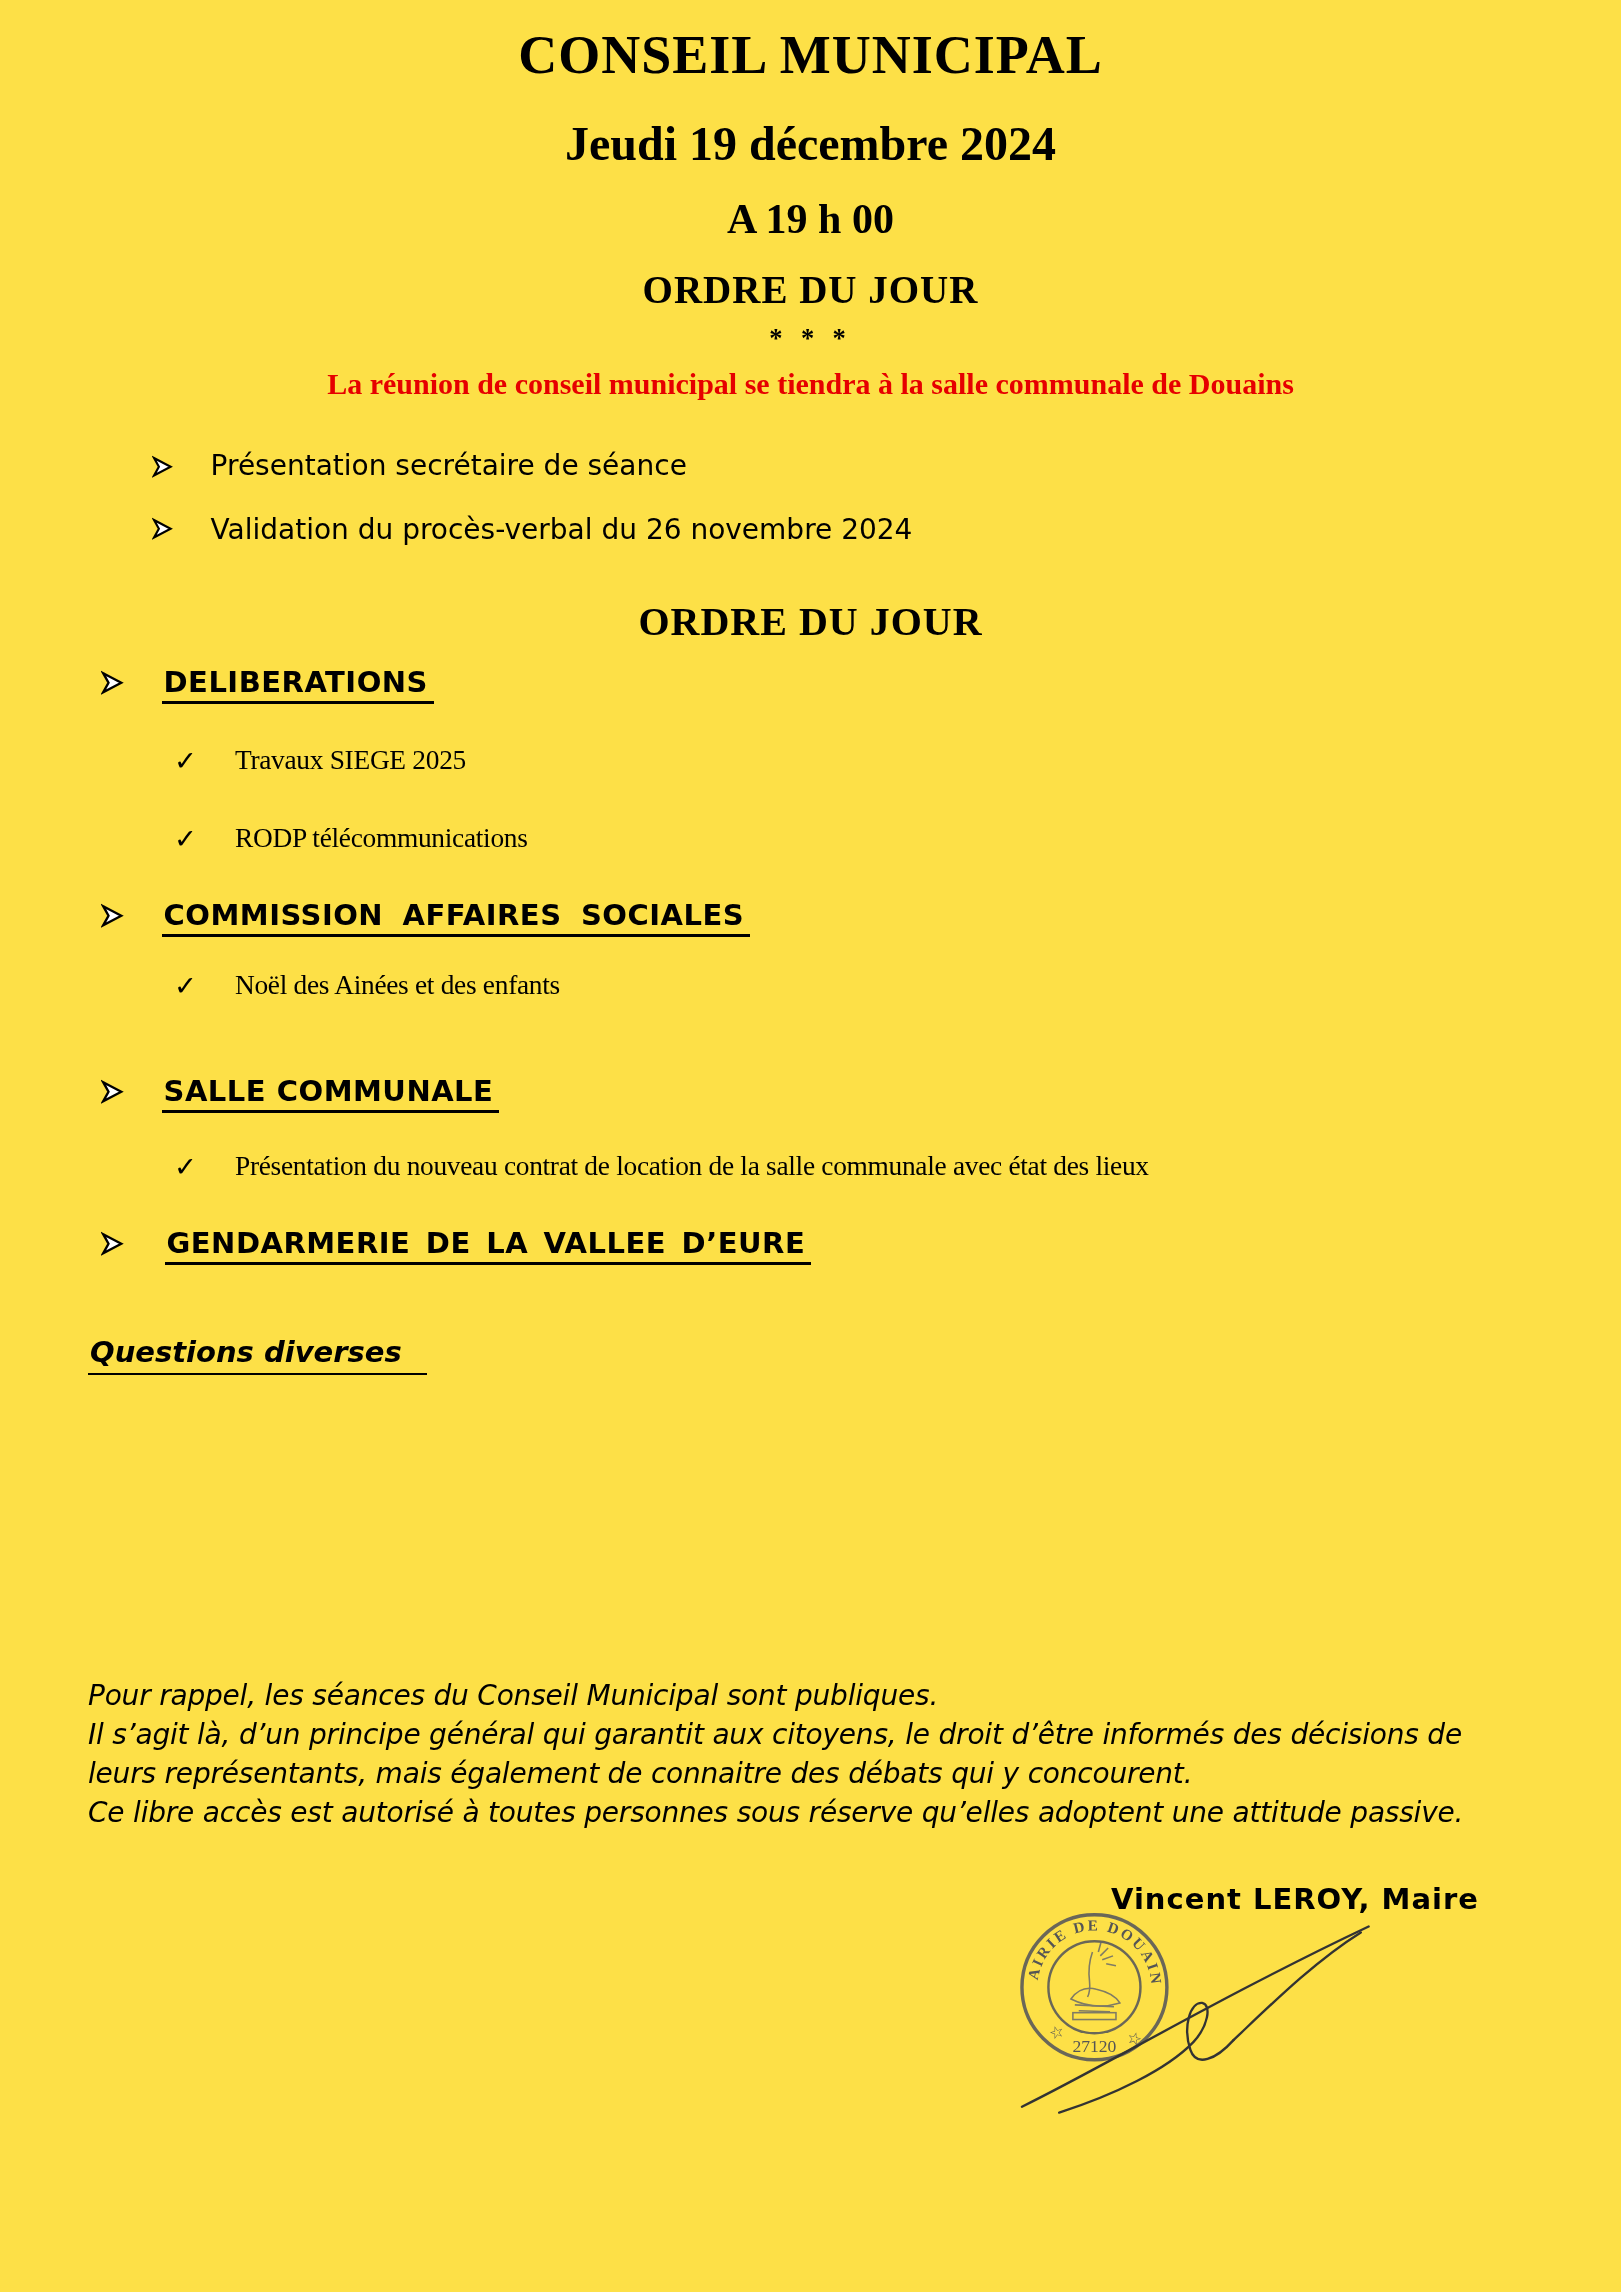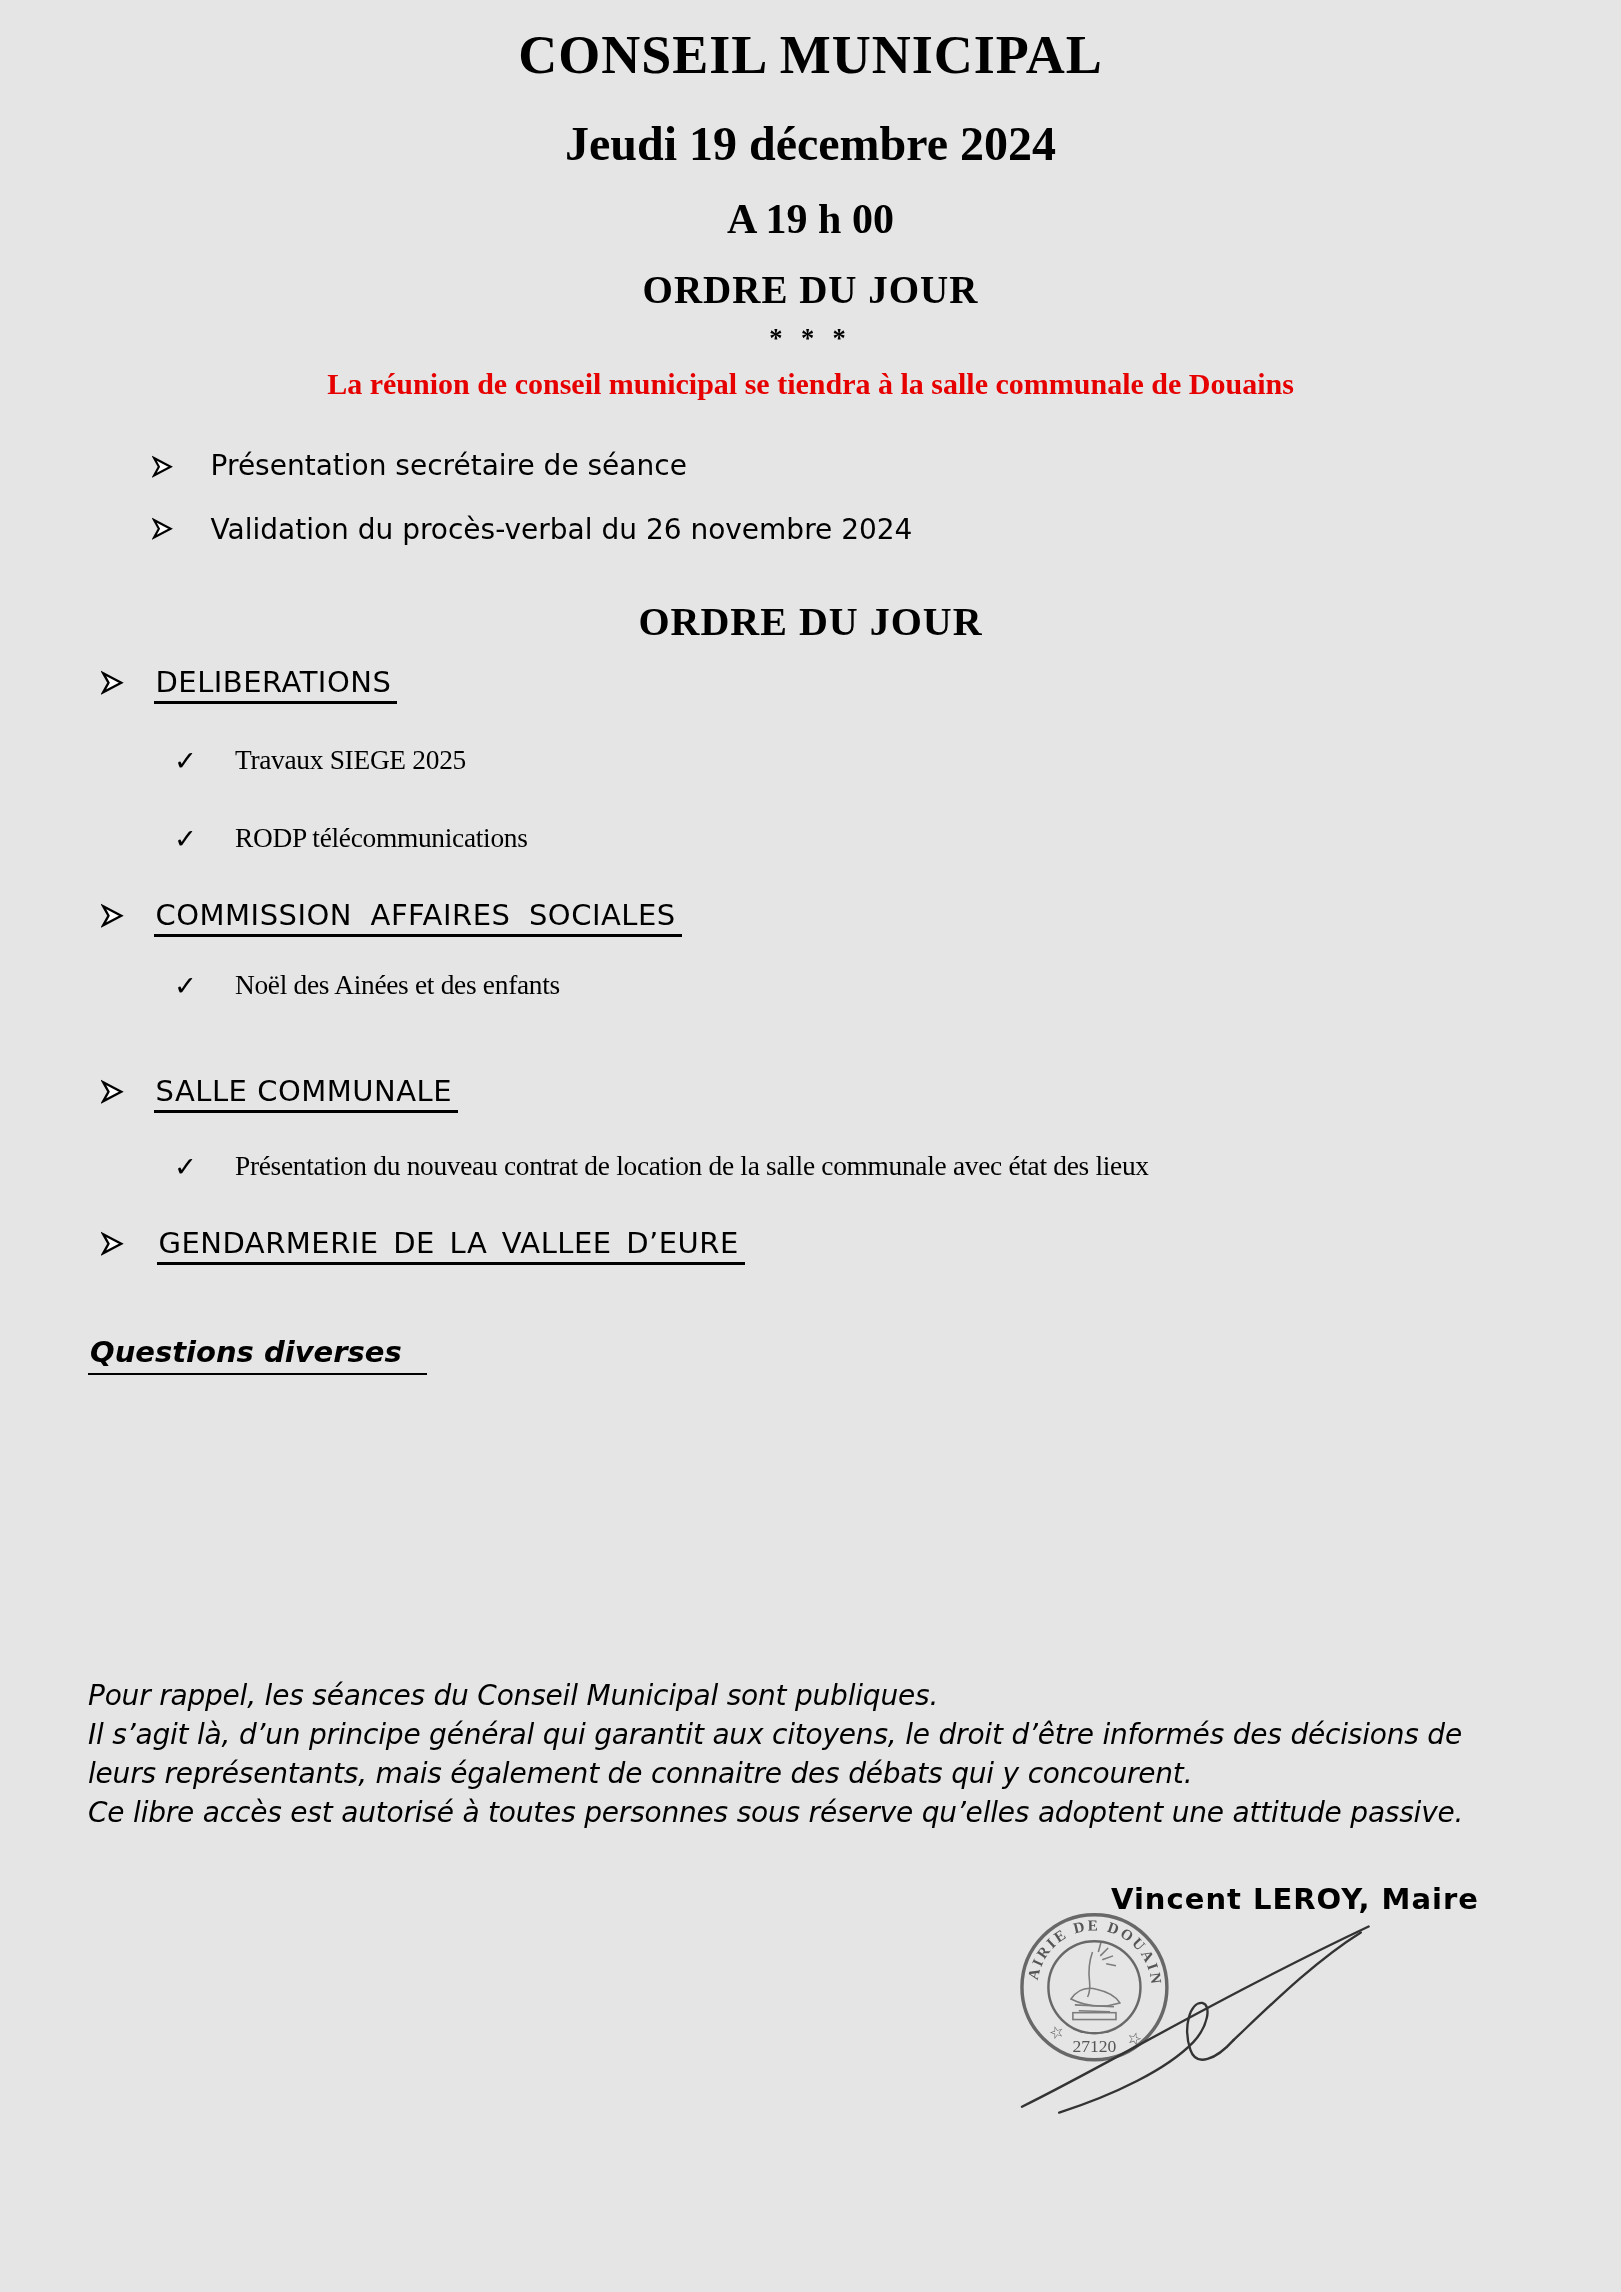--- a/index.html
+++ b/index.html
@@ -1,19 +1,19 @@
 <!DOCTYPE html>
 <html><head>
 <meta charset="utf-8">
 <style>
   html,body{margin:0;padding:0;background:#ffffff;}
   .page{
     position:relative;
     width:1621px;height:2293px;
-    background:#e5e5e5;
+    background:#fde047;
     font-family:"Liberation Serif", serif;
     color:#000;
     overflow:hidden;
   }
   .center{position:absolute;left:0;width:100%;text-align:center;}
   .serif-b{font-family:"Liberation Serif", serif;font-weight:bold;}
   .hand{font-family:"DejaVu Sans", sans-serif;}
 
   #doc-title   {top:23.5px;  font-size:54px; letter-spacing:1px;}
   #doc-date    {top:116px; font-size:48px;}
@@ -24,21 +24,21 @@
 
   .row{position:absolute;display:flex;align-items:flex-start;}
   .arrow-ic{flex:0 0 auto;margin-top:3.9px;}
   .prelim{left:152px;font-size:28px;}
   .prelim .txt{margin-left:37px;}
   #prelim-0{top:449px;}
   #prelim-1{top:511px;align-items:center;}
 
   #agenda-h2{top:598px;font-size:40px;letter-spacing:1px;}
 
-  .section{left:101px;font-size:29px;font-weight:normal;}
+  .section{left:101px;font-size:29px;font-weight:bold;gap:8px;}
   .section .txt{
     margin-left:29px;
     border-bottom:3.9px solid #000;
     padding:0 5.9px 2px 2px;
     letter-spacing:0.5px;
   }
   #section-0{top:665px;}
   #section-1{top:898px;}  #section-1 .txt{word-spacing:8.8px;}
   #section-2{top:1074px;}
   #section-3{top:1226px;} #section-3 .txt{word-spacing:4.9px;margin-left:32px;}

